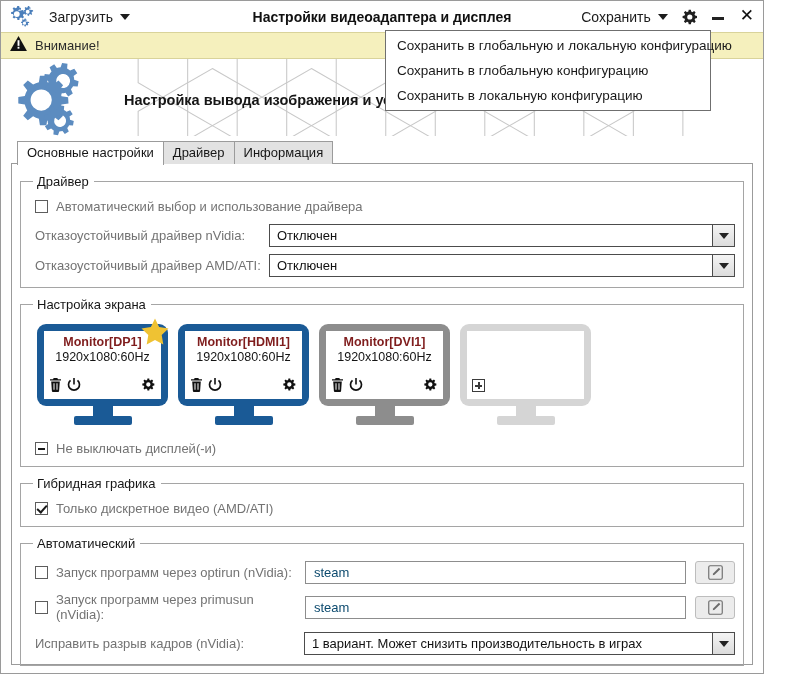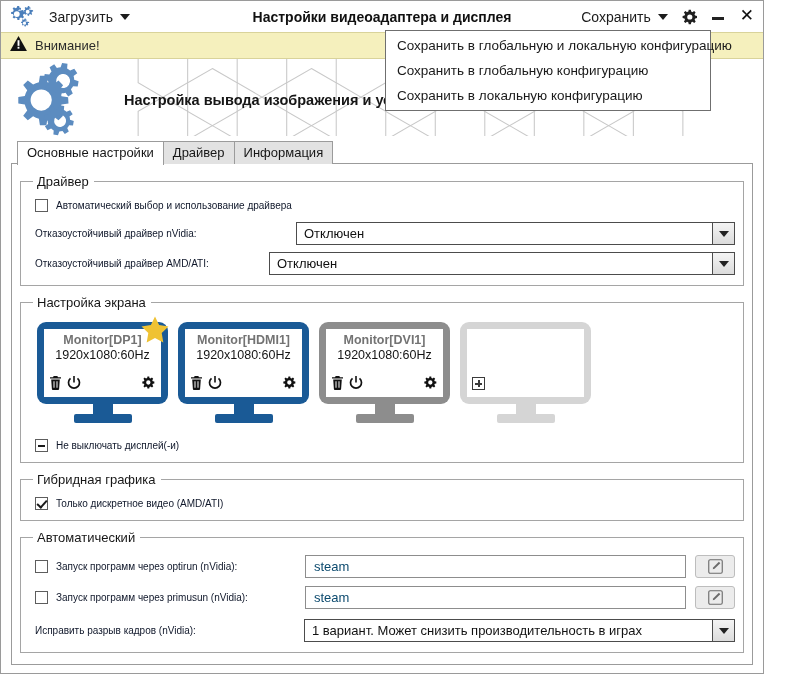--- a/index.html
+++ b/index.html
@@ -141,21 +141,21 @@
     margin: 0 0 9px 0;
     padding: 8px 8px 8px 8px;
   }
   fieldset.grp > legend {
     font-size: 13px; color: #161616;
     padding: 0 5px 0 4px;
     margin-left: 4px;
   }
 
   .row { display: flex; align-items: center; }
-  .lbl { font-size: 10px; color: #0f172a; }
+  .lbl { font-size: 13px; color: #737373; }
 
   
   .cb {
     width: 13px; height: 13px;
     border: 1px solid #5d5d5d;
     background: #fff;
     position: relative;
     flex: 0 0 auto;
     margin-right: 8px;
   }
@@ -221,21 +221,21 @@
   .mon-body {
     border-radius: 9px;
     padding: 7px;
   }
   .mon-screen {
     background: #ffffff;
     height: 68px;
     padding: 4px 5px 3px 5px;
     display: flex; flex-direction: column;
   }
-  .mon-name { font-size: 12.5px; font-weight: bold; color: #737373; text-align: center; }
+  .mon-name { font-size: 12.5px; font-weight: bold; color: #7f1d1d; text-align: center; }
   .mon-res  { font-size: 12.5px; color: #141414; text-align: center; margin-top: 1px; }
   .mon-icons { margin-top: auto; display: flex; align-items: center; }
   .mon-icons .sp { flex: 1; }
   .mon-stand {
     width: 20px; height: 10px; margin: 0 auto;
   }
   .mon-base {
     width: 58px; height: 9px; margin: 0 auto; border-radius: 2px;
   }
   .star {
@@ -352,21 +352,21 @@
   <div class="content">
 
     <fieldset class="grp">
       <legend>Драйвер</legend>
 
       <div class="row" style="margin:2px 0 10px 6px;">
         <span class="cb"></span>
         <span class="lbl">Автоматический выбор и использование драйвера</span>
       </div>
 
-      <div class="row" style="margin:0 0 7px 6px;gap:27px;">
+      <div class="row" style="margin:0 0 7px 6px;">
         <span class="lbl" style="width:234px;">Отказоустойчивый драйвер nVidia:</span>
         <div class="combo" style="flex:1;">
           <span>Отключен</span>
           <span class="btn">
               <i></i>
             </span>
         </div>
       </div>
 
       <div class="row" style="margin:0 0 2px 6px;">

